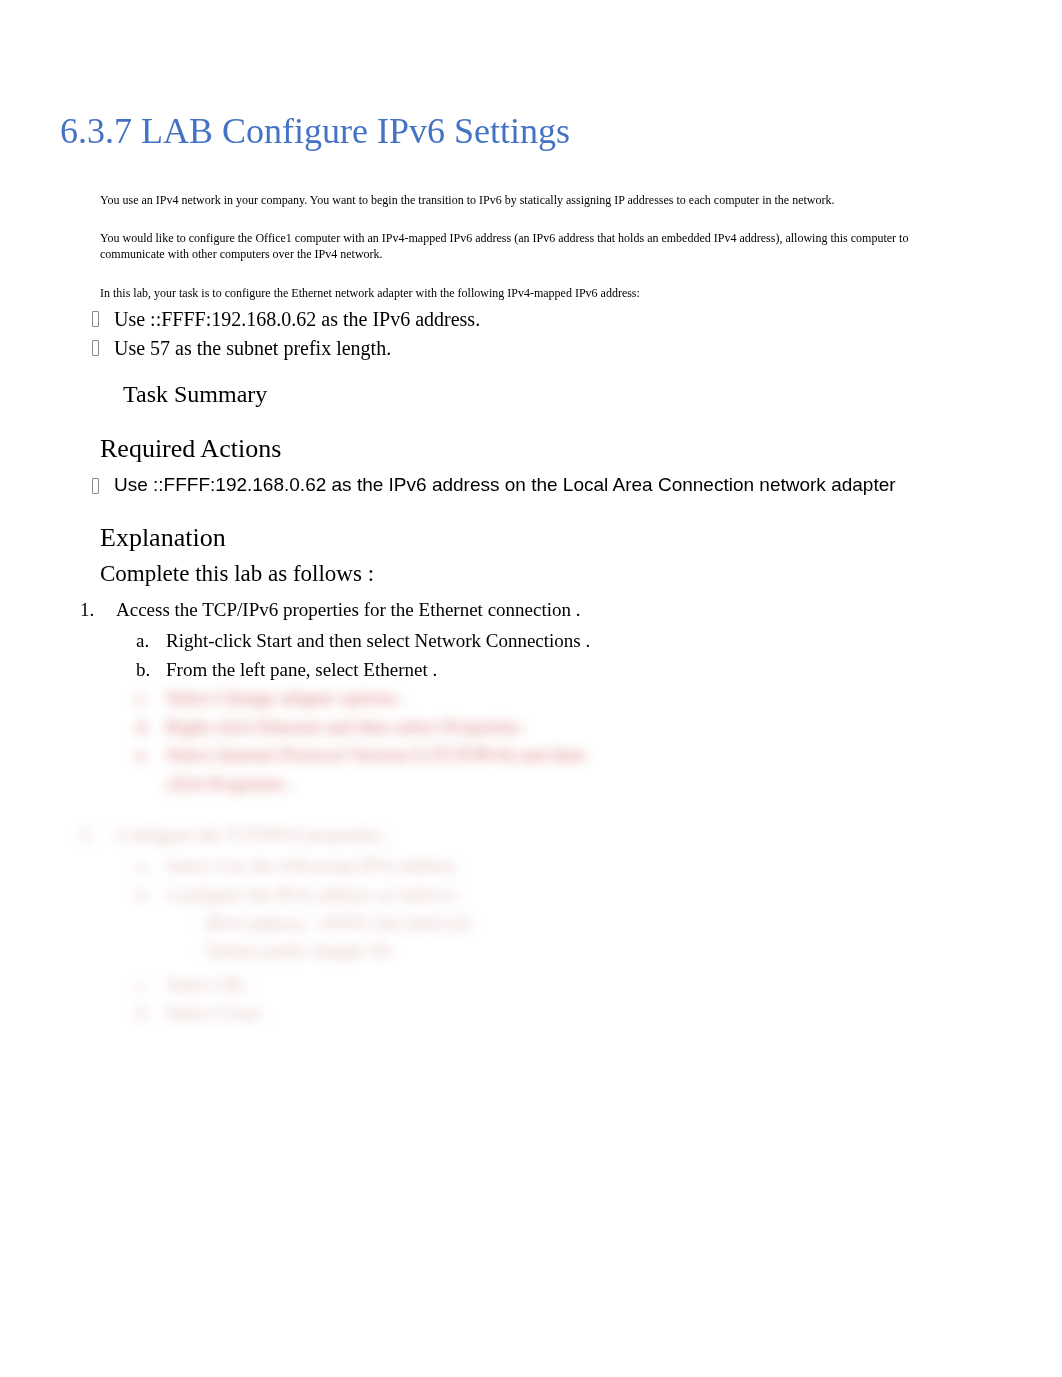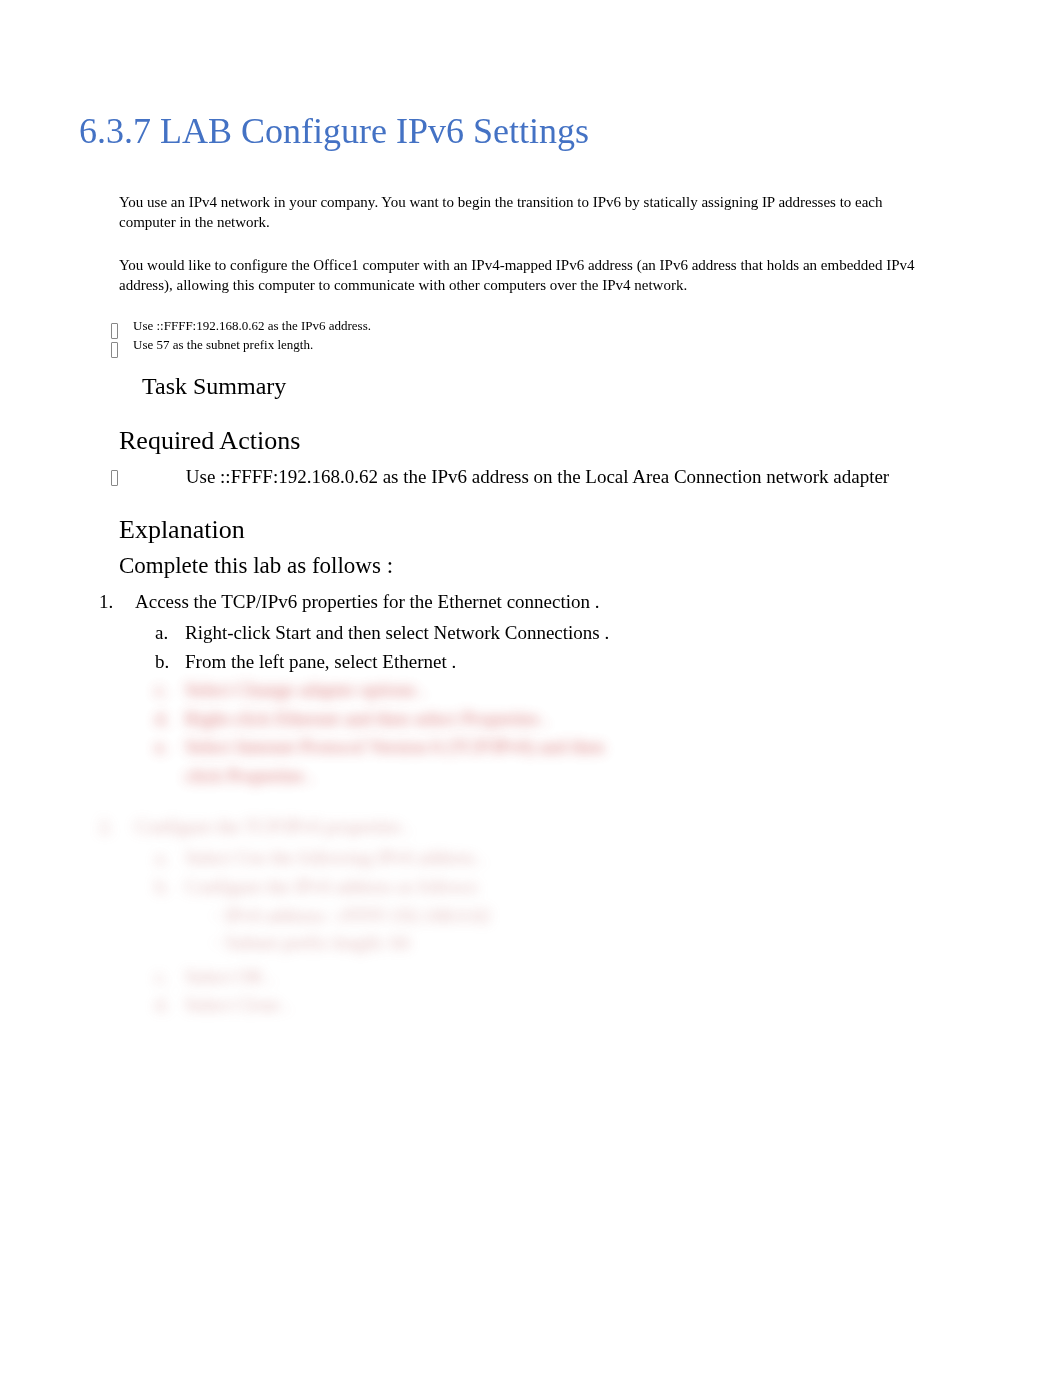--- a/index.html
+++ b/index.html
@@ -5,45 +5,45 @@
   * { box-sizing: border-box; margin: 0; padding: 0; }
   body {
     width: 1062px;
     height: 1377px;
     background: #ffffff;
     font-family: Georgia, 'Times New Roman', serif;
     color: #000000;
     position: relative;
   }
   .page {
-    padding: 110px 120px 60px 79px;
+    padding: 110px 120px 60px 60px;
   }
   .title {
     color: #4472c4;
     font-size: 36px;
     font-weight: normal;
     font-family: 'Times New Roman', serif;
     margin-bottom: 40px;
   }
   .content {
     padding-left: 40px;
   }
   .para {
-    font-size: 15px;
+    font-size: 12px;
     line-height: 1.35;
     margin-bottom: 22px;
     font-family: 'Times New Roman', serif;
   }
   .bullet-list {
     list-style: none;
     margin-left: -10px;
     margin-bottom: 18px;
   }
   .bullet-list li {
-    font-size: 13px;
+    font-size: 20px;
     line-height: 1.45;
     font-family: 'Times New Roman', serif;
     position: relative;
     padding-left: 24px;
   }
   .bullet-list li::before {
     content: "";
     position: absolute;
     left: 2px;
     top: 6px;
@@ -66,25 +66,24 @@
     margin-top: 26px;
   }
   .req-list {
     list-style: none;
     margin-left: -10px;
     margin-bottom: 10px;
   }
   .req-list li {
     font-size: 19px;
     line-height: 1.35;
-    font-family: Liberation Serif, serif;
+    font-family: Liberation Sans, sans-serif;
     position: relative;
     padding-left: 24px;
     margin-bottom: 14px;
-    text-align: center;
   }
   .req-list li::before {
     content: "";
     position: absolute;
     left: 2px;
     top: 6px;
     width: 5px;
     height: 14px;
     border: 1px solid #888;
     border-radius: 1px;
@@ -159,20 +158,21 @@
 </head>
 <body>
 
 <div class="page">
   <h1 class="title">6.3.7 LAB Configure IPv6 Settings</h1>
 
   <div class="content">
 
     <p class="para">You use an IPv4 network in your company. You want to begin the transition to IPv6 by statically assigning IP addresses to each computer in the network.</p>
     <p class="para">You would like to configure the Office1 computer with an IPv4-mapped IPv6 address (an IPv6 address that holds an embedded IPv4 address), allowing this computer to communicate with other computers over the IPv4 network.</p>
+    <p class="para" style="margin-bottom:4px">In this lab, your task is to configure the Ethernet network adapter with the following IPv4-mapped IPv6 address:</p>
 
     <ul class="bullet-list">
       <li>
         <span>Use </span><span>::FFFF:192.168.0.62</span><span>  as the IPv6 address.</span>
       </li>
       <li>
         <span>Use </span><span>57</span><span> as the subnet prefix length.</span>
       </li>
     </ul>
 

